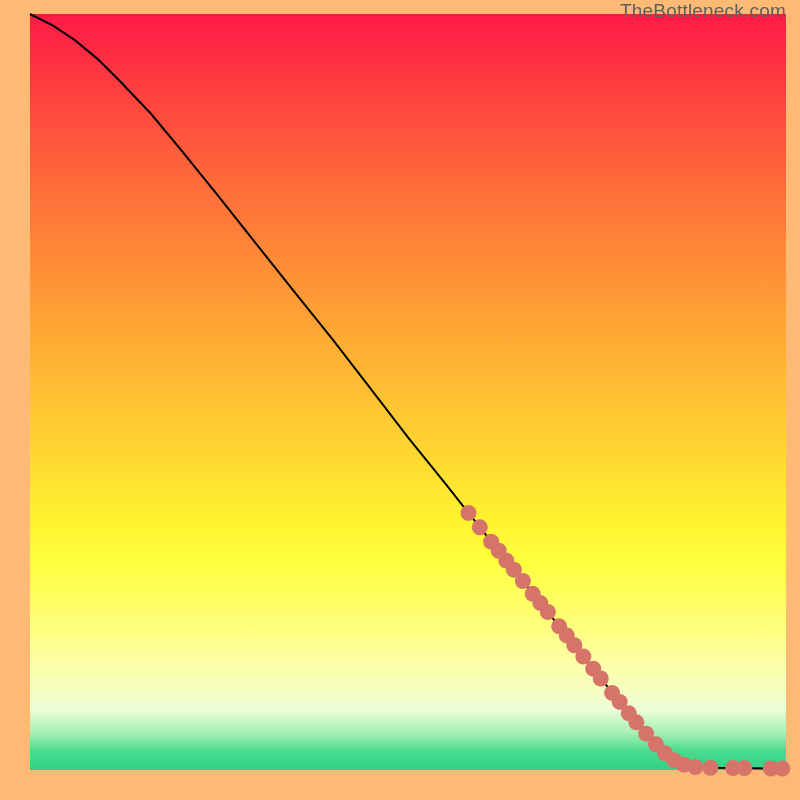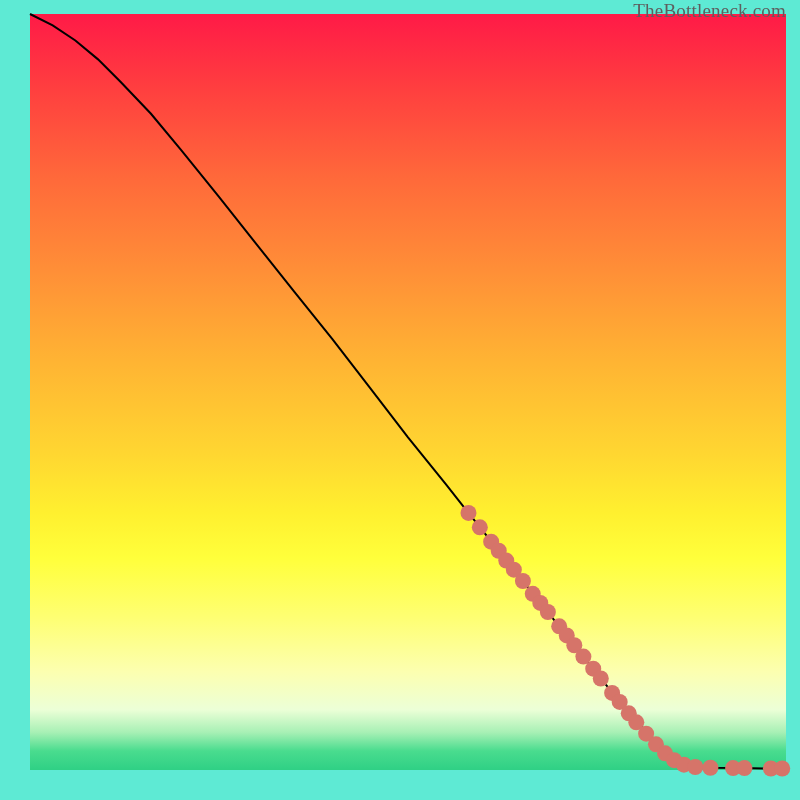--- a/index.html
+++ b/index.html
@@ -8,22 +8,21 @@
     width: 800px;
     height: 800px;
     background: #000;
     font-family: Arial, Helvetica, sans-serif;
     overflow: hidden;
   }
   .frame {
     position: relative;
     width: 800px;
     height: 800px;
-    background: #5eead4;
-    font-family: Liberation Serif, serif;
+    background: #fdba74;
   }
   .plot-area {
     position: absolute;
     left: 30px;
     top: 14px;
     width: 756px;
     height: 756px;
     
     background: linear-gradient(
       to bottom,

